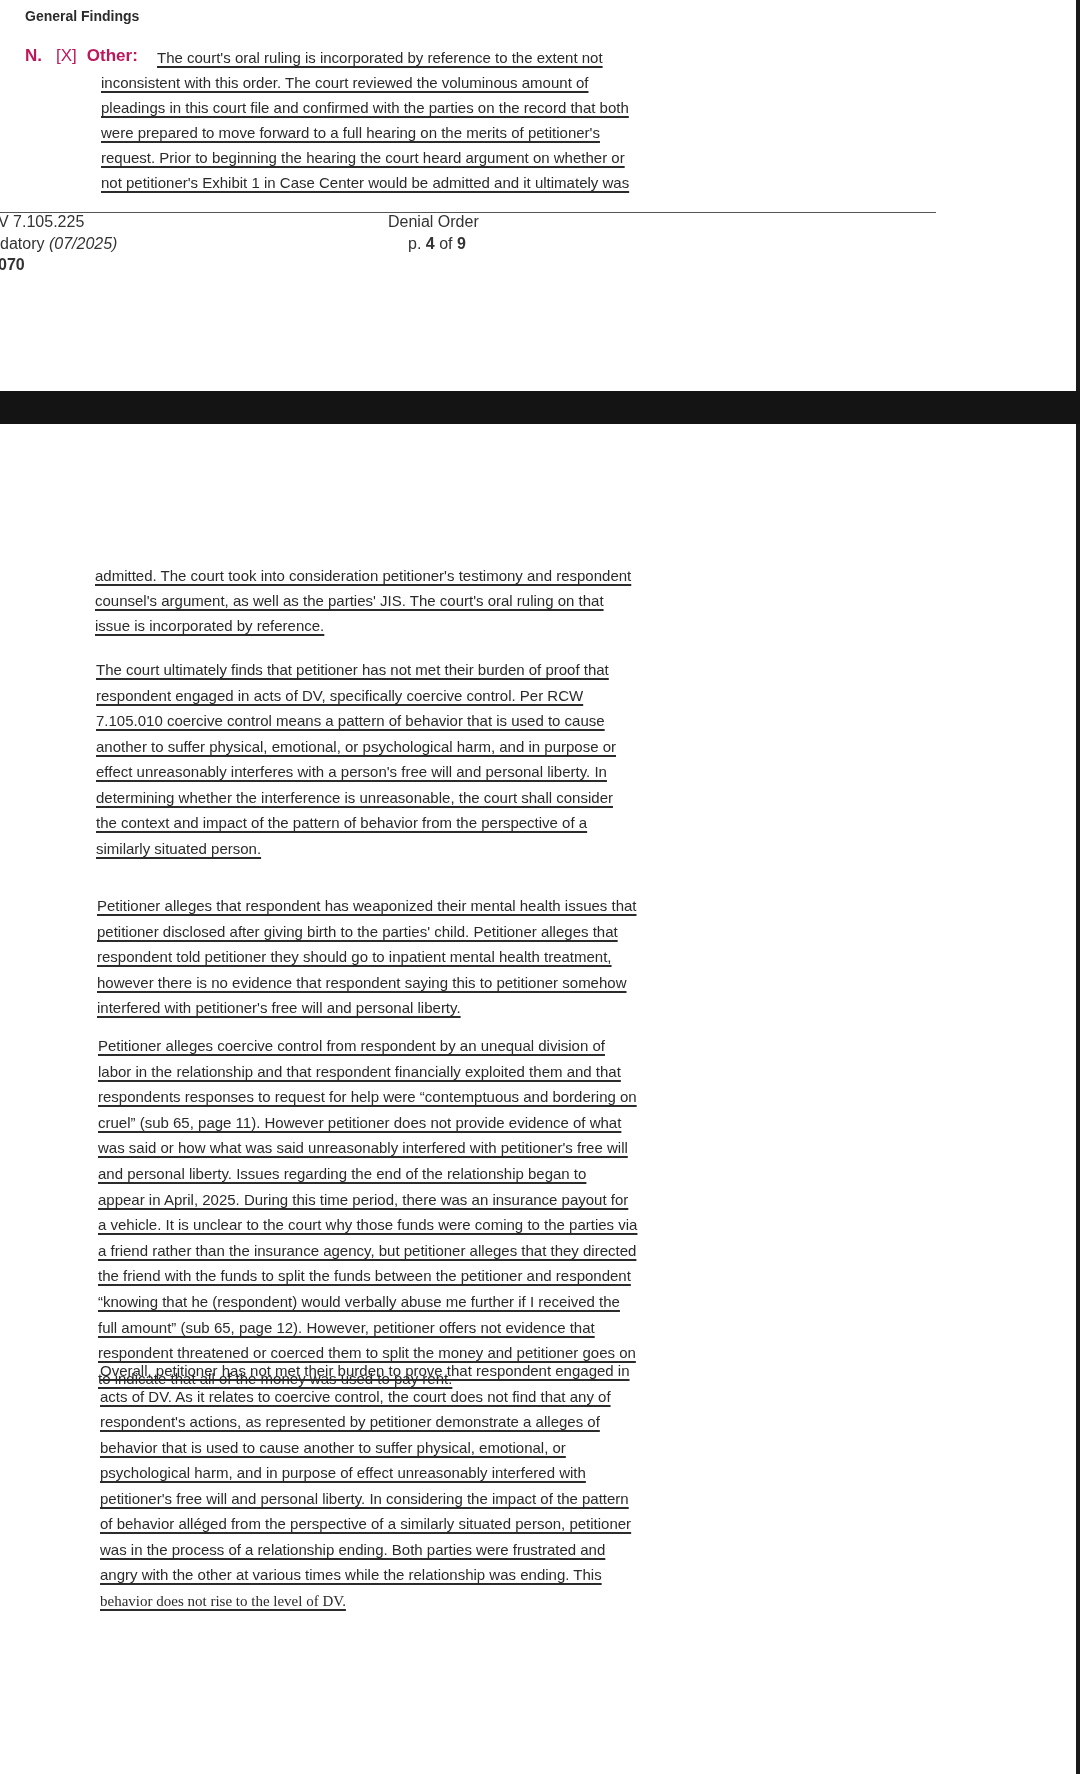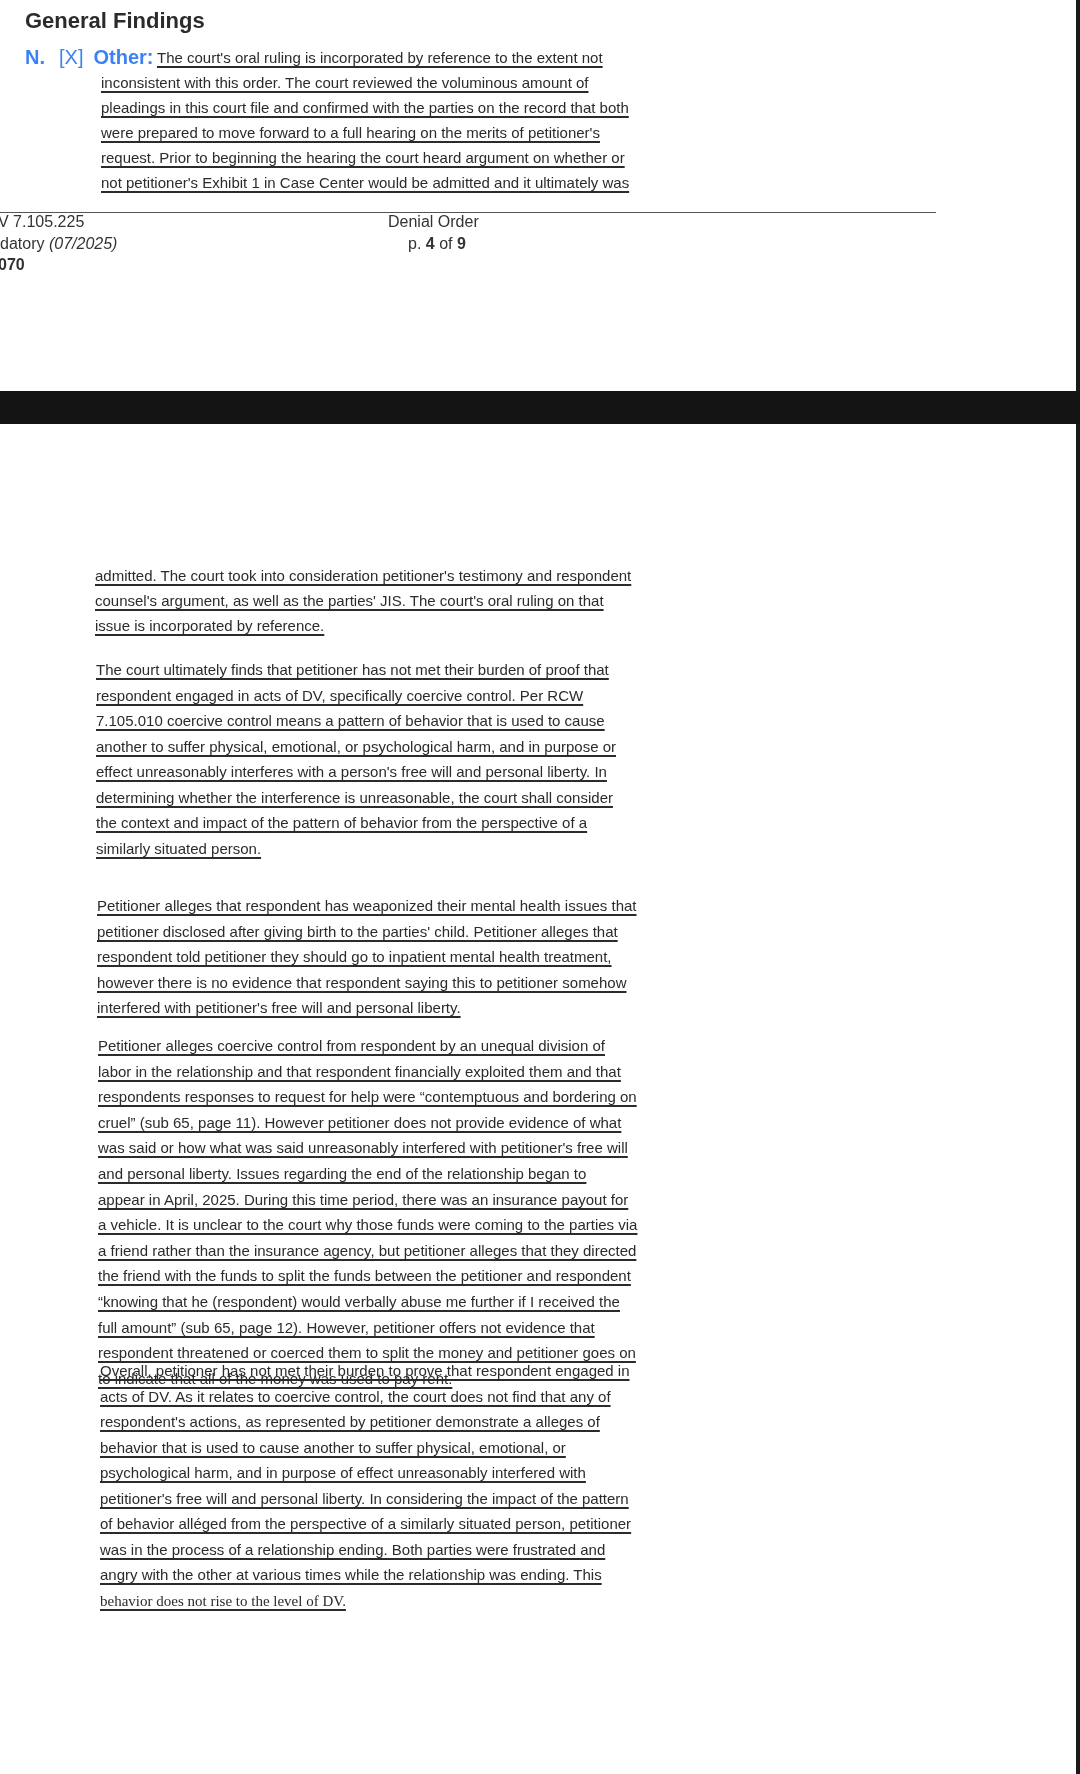--- a/index.html
+++ b/index.html
@@ -9,22 +9,22 @@
     font-family: "Liberation Sans", sans-serif;
     color: #2a2a2a;
   }
   .page { position: absolute; left: 0; background: #ffffff; }
   .page-top { top: 0; width: 1076px; height: 391px; }
   .band { position: absolute; left: 0; top: 391px; width: 1080px; height: 33px; background: #141414; }
   .right-strip { position: absolute; top: 0; right: 0; width: 4px; height: 391px; background: #1a1a1a; }
   .right-strip2 { position: absolute; top: 424px; right: 0; width: 4px; height: 1350px; background: #1a1a1a; }
   .page-bottom { top: 424px; width: 1076px; height: 1350px; }
 
-  .heading { position: absolute; left: 25px; top: 8px; font-size: 22px; font-weight: bold; color: #2b2b2b; }
-  .item-label { position: absolute; left: 25px; top: 46px; font-size: 20px; color: #3b82f6; }
+  .heading { position: absolute; left: 25px; top: 8px; font-size: 14px; font-weight: bold; color: #2b2b2b; }
+  .item-label { position: absolute; left: 25px; top: 46px; font-size: 17px; color: #be185d; }
   .item-label b { font-weight: bold; }
   .item-label .chk { margin-left: 14px; }
   .item-label .other { font-weight: bold; margin-left: 10px; }
 
   .ln {
     position: absolute; white-space: nowrap;
     font-size: 15px; line-height: 24px;
     text-decoration: underline; text-decoration-thickness: 1.5px;
     text-underline-offset: 3px; color: #2b2b2b;
   }

